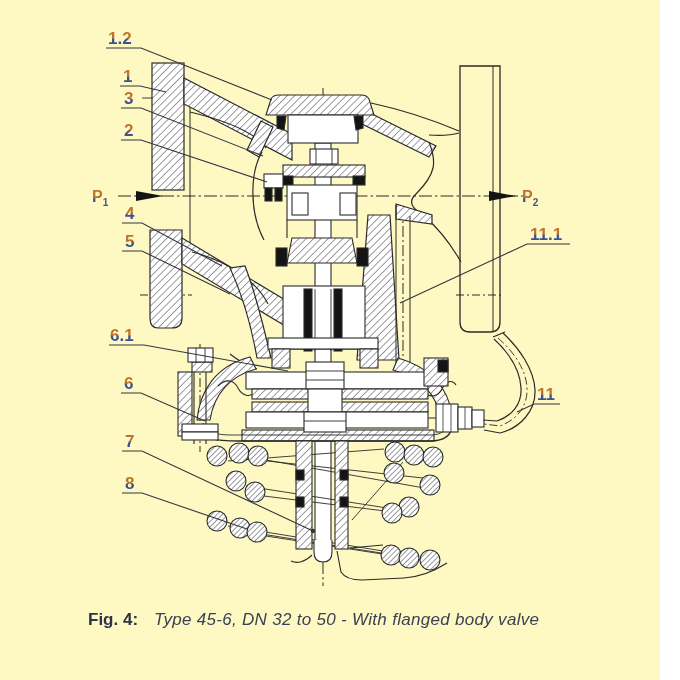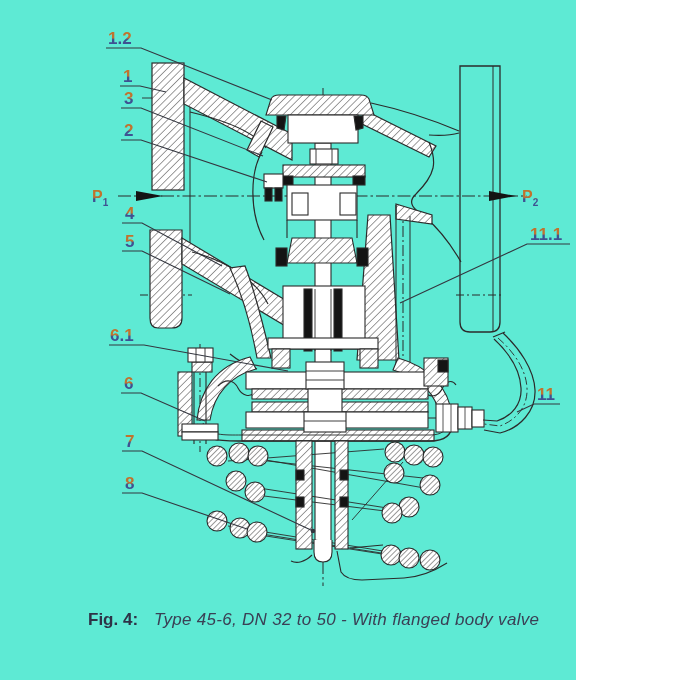--- a/index.html
+++ b/index.html
@@ -1,16 +1,16 @@
 <!DOCTYPE html>
 <html><head>
 <meta charset="utf-8">
 <style>
   html,body{margin:0;padding:0;background:#ffffff;}
-  .stage{position:relative;width:576px;height:680px;background:#5eead4;overflow:hidden;
+  .stage{position:relative;width:660px;height:680px;background:#fef9c3;overflow:hidden;
          font-family:"Liberation Sans", sans-serif;}
   svg{display:block}
   text{font-family:"Liberation Sans", sans-serif;}
   .callout{font-size:17px;font-weight:600;}
   .pline{stroke:#33363f;stroke-width:1.1;fill:none;}
   .cap-bold{font-weight:bold;font-size:17px;fill:#2e3347;}
   .cap-it{font-style:italic;font-size:17px;fill:#3a4055;letter-spacing:.3px;}
 </style>
 </head>
 <body>

